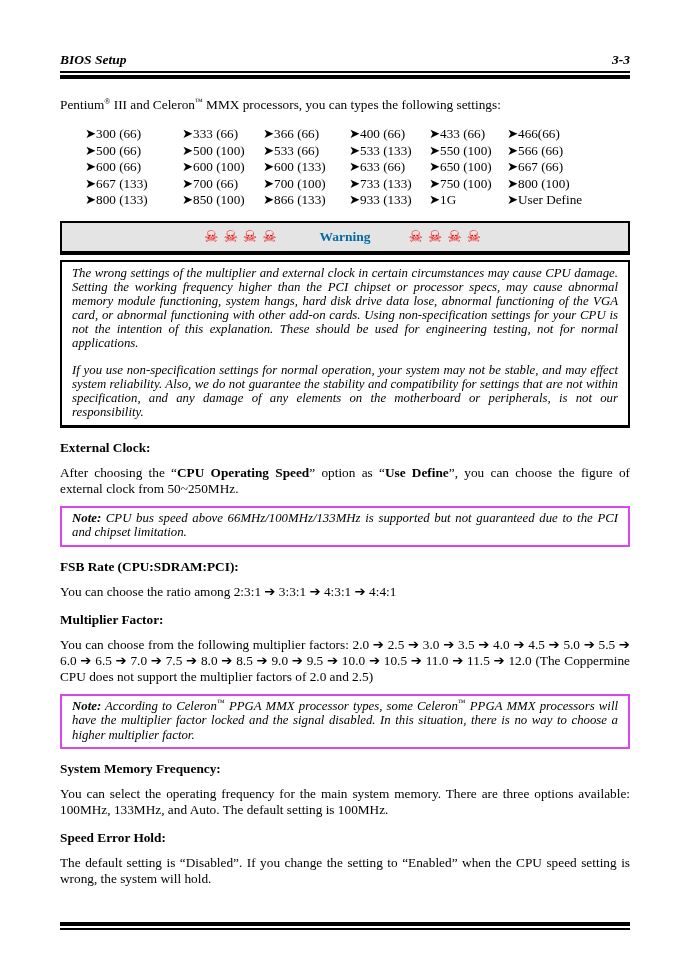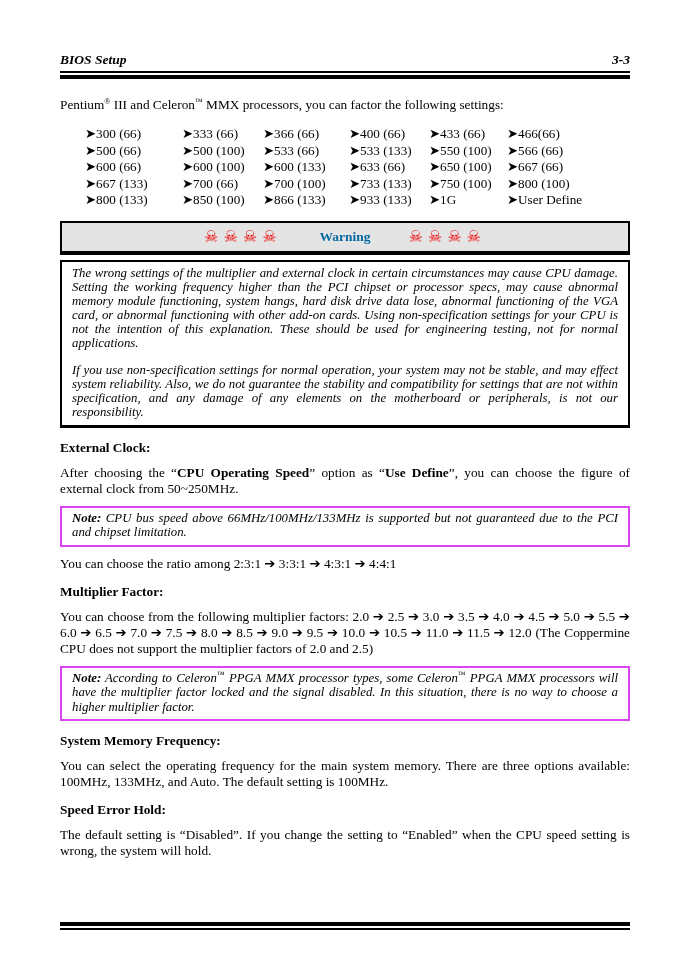--- a/index.html
+++ b/index.html
@@ -137,21 +137,21 @@
 <body>
 
 <div class="page">
 
   <div class="header-row">
     <span>BIOS Setup</span>
     <span>3-3</span>
   </div>
   <div class="header-rule"></div>
 
-  <p class="intro"><span>Pentium</span><sup>®</sup><span> III and Celeron</span><sup>™</sup><span> MMX processors, you can factor the following settings:</span></p>
+  <p class="intro"><span>Pentium</span><sup>®</sup><span> III and Celeron</span><sup>™</sup><span> MMX processors, you can types the following settings:</span></p>
 
   <div class="options-grid">
       <span class="opt">➤300 (66)</span>
       <span class="opt">➤333 (66)</span>
       <span class="opt">➤366 (66)</span>
       <span class="opt">➤400 (66)</span>
       <span class="opt">➤433 (66)</span>
       <span class="opt">➤466(66)</span>
       <span class="opt">➤500 (66)</span>
       <span class="opt">➤500 (100)</span>
@@ -189,20 +189,21 @@
   <div class="warning-text-box">
     <p>The wrong settings of the multiplier and external clock in certain circumstances may cause CPU damage. Setting the working frequency higher than the PCI chipset or processor specs, may cause abnormal memory module functioning, system hangs, hard disk drive data lose, abnormal functioning of the VGA card, or abnormal functioning with other add-on cards. Using non-specification settings for your CPU is not the intention of this explanation. These should be used for engineering testing, not for normal applications.</p>
     <p>If you use non-specification settings for normal operation, your system may not be stable, and may effect system reliability. Also, we do not guarantee the stability and compatibility for settings that are not within specification, and any damage of any elements on the motherboard or peripherals, is not our responsibility.</p>
   </div>
 
   <p class="section-heading">External Clock:</p>
   <p class="body-para"><span>After choosing the “</span><span class="bold">CPU Operating Speed</span><span>” option as “</span><span class="bold">Use Define</span><span>”, you can choose the figure of external clock from 50~250MHz.</span></p>
 
   <div class="note-box"><span class="bold">Note:</span><span> CPU bus speed above 66MHz/100MHz/133MHz is supported but not guaranteed due to the PCI and chipset limitation.</span></div>
 
+  <p class="section-heading">FSB Rate (CPU:SDRAM:PCI):</p>
   <p class="body-para">You can choose the ratio among 2:3:1 ➔ 3:3:1 ➔ 4:3:1 ➔ 4:4:1</p>
 
   <p class="section-heading">Multiplier Factor:</p>
   <p class="body-para">You can choose from the following multiplier factors: 2.0 ➔ 2.5 ➔ 3.0 ➔ 3.5 ➔ 4.0 ➔ 4.5 ➔ 5.0 ➔ 5.5 ➔ 6.0 ➔ 6.5 ➔ 7.0 ➔ 7.5 ➔ 8.0 ➔ 8.5 ➔ 9.0 ➔ 9.5 ➔ 10.0 ➔ 10.5 ➔ 11.0 ➔ 11.5 ➔ 12.0 (The Coppermine CPU does not support the multiplier factors of 2.0 and 2.5)</p>
 
   <div class="note-box"><span class="bold">Note:</span><span> According to Celeron</span><sup>™</sup><span> PPGA MMX processor types, some Celeron</span><sup>™</sup><span> PPGA MMX processors will have the multiplier factor locked and the signal disabled. In this situation, there is no way to choose a higher multiplier factor.</span></div>
 
   <p class="section-heading">System Memory Frequency:</p>
   <p class="body-para">You can select the operating frequency for the main system memory. There are three options available: 100MHz, 133MHz, and Auto. The default setting is 100MHz.</p>
 

